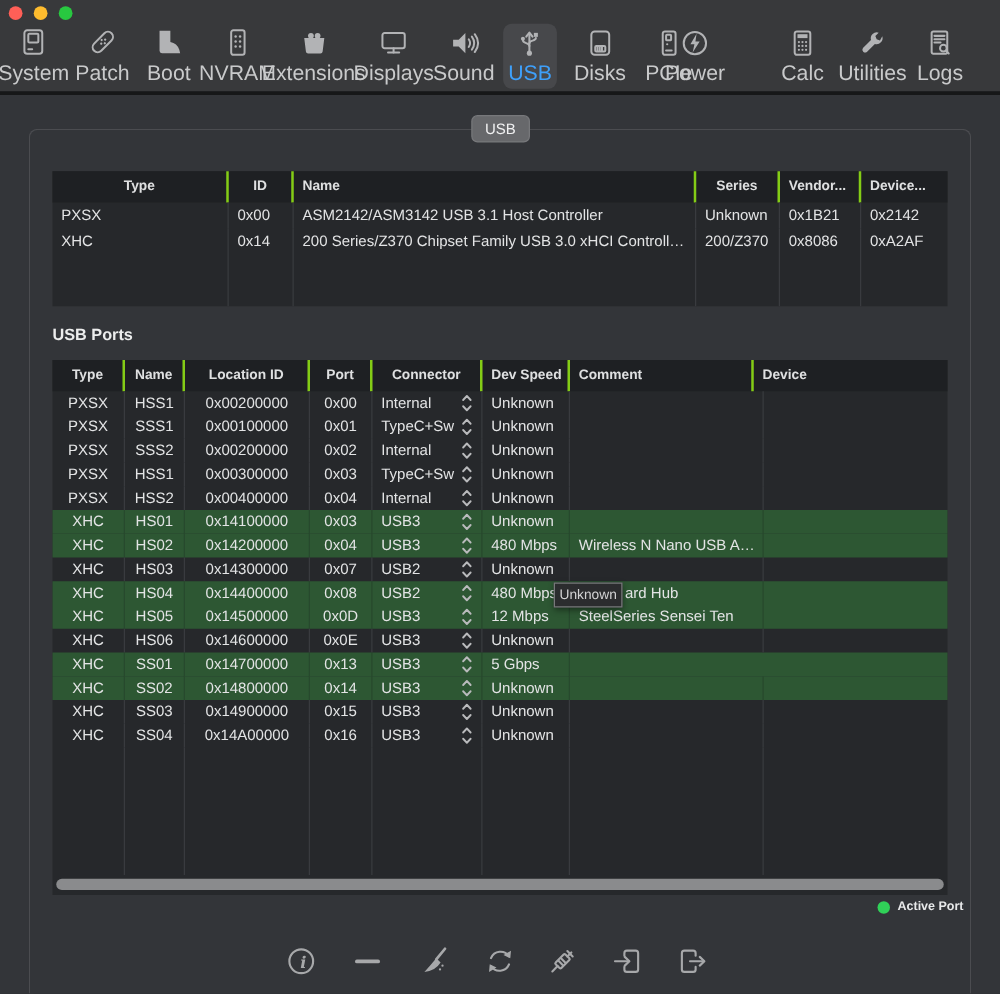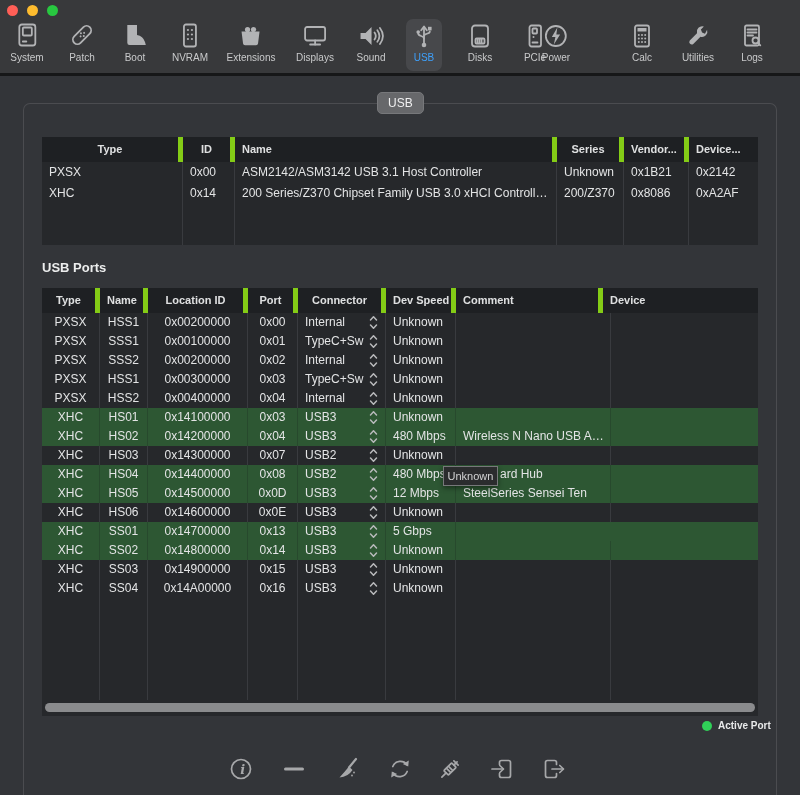--- a/index.html
+++ b/index.html
@@ -14,38 +14,38 @@
     font-size:13px;font-weight:bold;color:#dfe0e1;}
   .traffic{position:absolute;top:5px;left:7px;display:flex;gap:9px;}
   .tl{width:11px;height:11px;border-radius:50%;}
   .tl.red{background:#ff5f57;} .tl.yellow{background:#febc2e;} .tl.green{background:#28c840;}
 
   .titem{position:absolute;top:19px;height:52px;transform:translateX(-50%);
     display:flex;flex-direction:column;align-items:center;justify-content:flex-start;
     padding:2px 4px;border-radius:7px;}
   .titem.selected{background:#47484b;}
   .titem svg{display:block;margin-top:1px;}
-  .tlabel{font-size:10px;color:#c9cacb;margin-top:2px;white-space:nowrap;}
+  .tlabel{font-size:17px;color:#c9cacb;margin-top:2px;white-space:nowrap;}
   .titem.selected .tlabel{color:#3ea0fb;}
   .ticon{stroke:#b2b3b5;fill:none;stroke-width:1.8;stroke-linecap:round;stroke-linejoin:round;}
   .ticon .f{fill:#b2b3b5;stroke:none;}
 
   
   .groupbox{position:absolute;left:23px;top:103px;width:754px;height:692px;
     border:1px solid #4b4c50;border-bottom:none;border-radius:7px 7px 0 0;}
   .segment{position:absolute;left:377px;top:92px;min-width:46px;height:22px;
     background:#67686b;border:1px solid #77787b;border-radius:5px;
     font-size:12px;color:#f0f0f1;display:flex;align-items:center;justify-content:center;
     padding:0 10px;z-index:5;}
 
   
   .tbl{position:absolute;left:42px;width:716px;background:#26282b;display:flex;flex-direction:column;}
   .thead{display:flex;height:25px;background:#1e2023;flex:none;}
   .hcell{font-size:11px;font-weight:bold;color:#dfe0e1;line-height:25px;
-    padding:0 7px;border-right:5px solid #84cc16;overflow:hidden;white-space:nowrap;flex:none;}
+    padding:0 7px;border-right:2px solid #84cc16;overflow:hidden;white-space:nowrap;flex:none;}
   .hcell:last-child{border-right:none;}
   .hc{text-align:center;} .hl{text-align:left;}
   .cell{font-size:12px;line-height:inherit;padding:0 7px;border-right:1px solid #393b3f;
     overflow:hidden;white-space:nowrap;flex:none;}
   .cell:last-child{border-right:none;}
   .filler{display:flex;flex:1 1 auto;}
   .filler .cell{height:100%;}
 
   
   .ctrl{top:137px;height:108px;}

